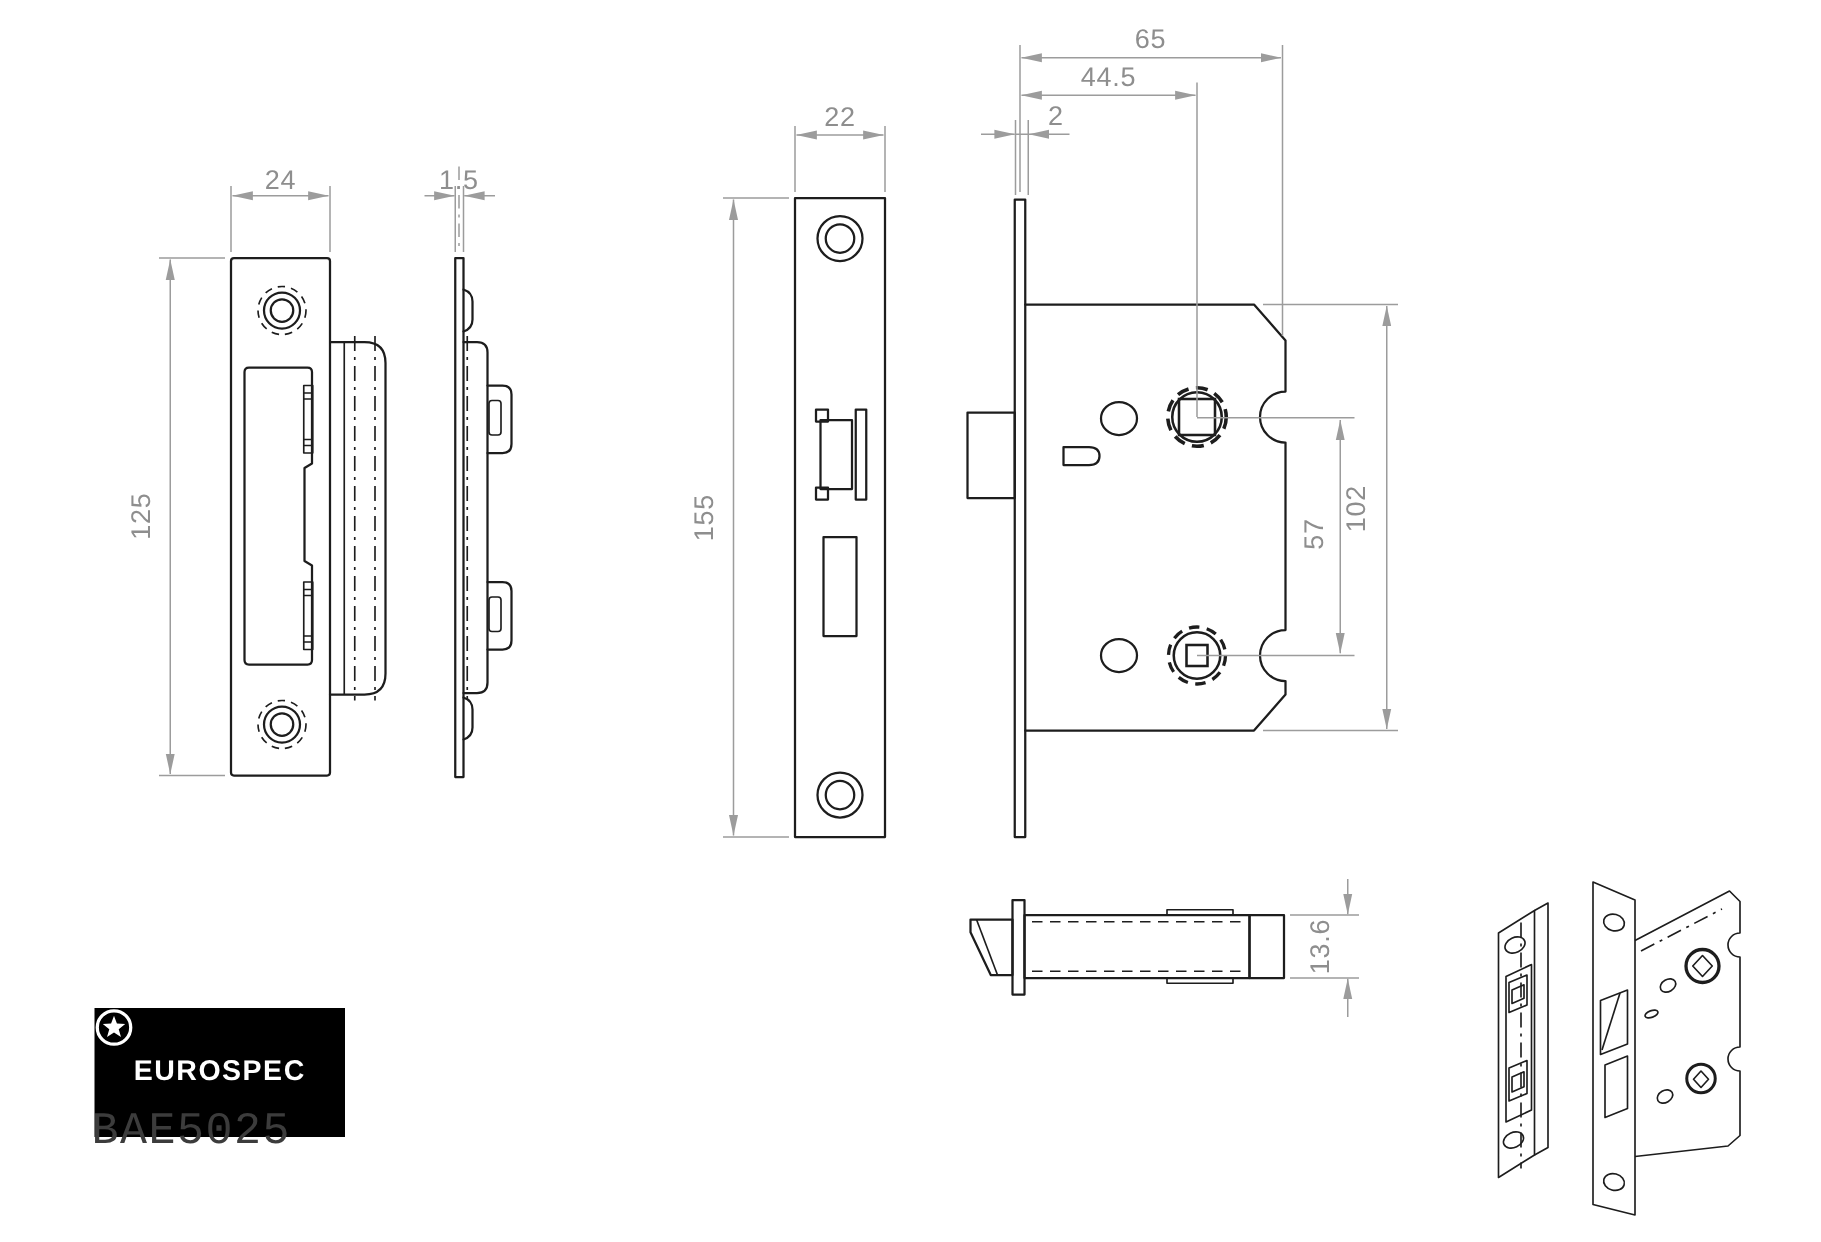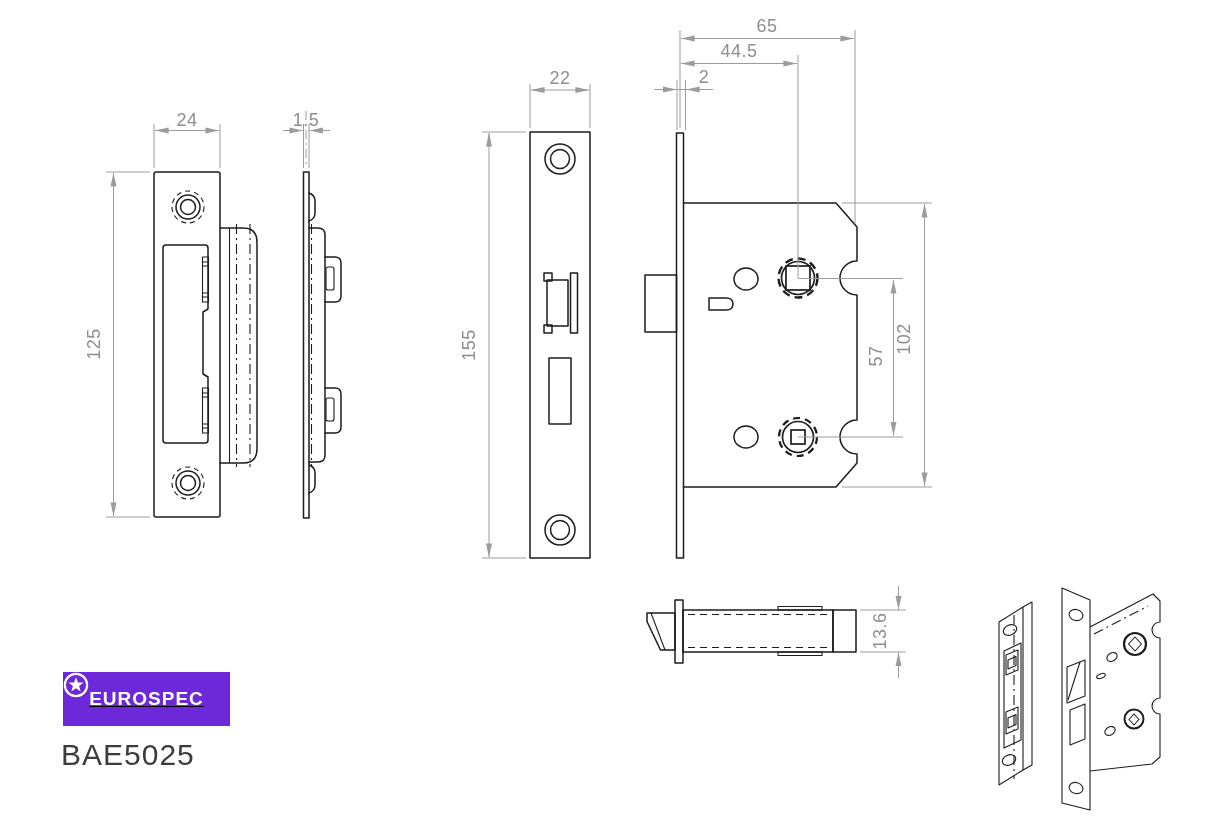--- a/index.html
+++ b/index.html
@@ -8,25 +8,25 @@
   .sheet svg{position:absolute;left:0;top:0;}
   
   .ln{stroke:#1d1d1d;stroke-width:1.5;fill:none;stroke-linejoin:round;stroke-linecap:round;}
   .ln2{stroke:#1d1d1d;stroke-width:1.1;fill:none;stroke-linejoin:round;}
   .cdash{stroke-dasharray:10 4 2 4;}
   .dim{stroke:#9c9c9c;stroke-width:1;fill:none;}
   .dimdash{stroke:#9c9c9c;stroke-width:1;fill:none;stroke-dasharray:9 4 2 4;}
   text.dimtxt{fill:#8e8e8e;font-size:18px;letter-spacing:.5px;text-anchor:middle;
               font-family:"Liberation Sans", sans-serif;}
   
-  .logo{position:absolute;left:63px;top:672px;width:167px;height:54px;background:#6d28d9;
-        display:flex;align-items:center;justify-content:center;gap:8px;text-decoration:underline;}
+  .logo{position:absolute;left:63px;top:672px;width:167px;height:86px;background:#000000;
+        display:flex;align-items:center;justify-content:center;gap:8px;}
   .logo-text{color:#ffffff;font-weight:bold;font-size:19px;letter-spacing:1px;}
   .product-code{position:absolute;left:61px;top:738px;font-size:30px;color:#3c3c3c;
-                letter-spacing:1px;}
+                letter-spacing:1px;font-family:Liberation Mono, monospace;}
   .property-note{position:absolute;left:62px;top:776px;font-size:13.5px;color:#4d4d4d;
                  letter-spacing:.2px;}
 </style>
 </head>
 <body>
 
 <div class="sheet">
 
 <svg width="1214" height="828" viewBox="0 0 1214 828">
   <defs>

